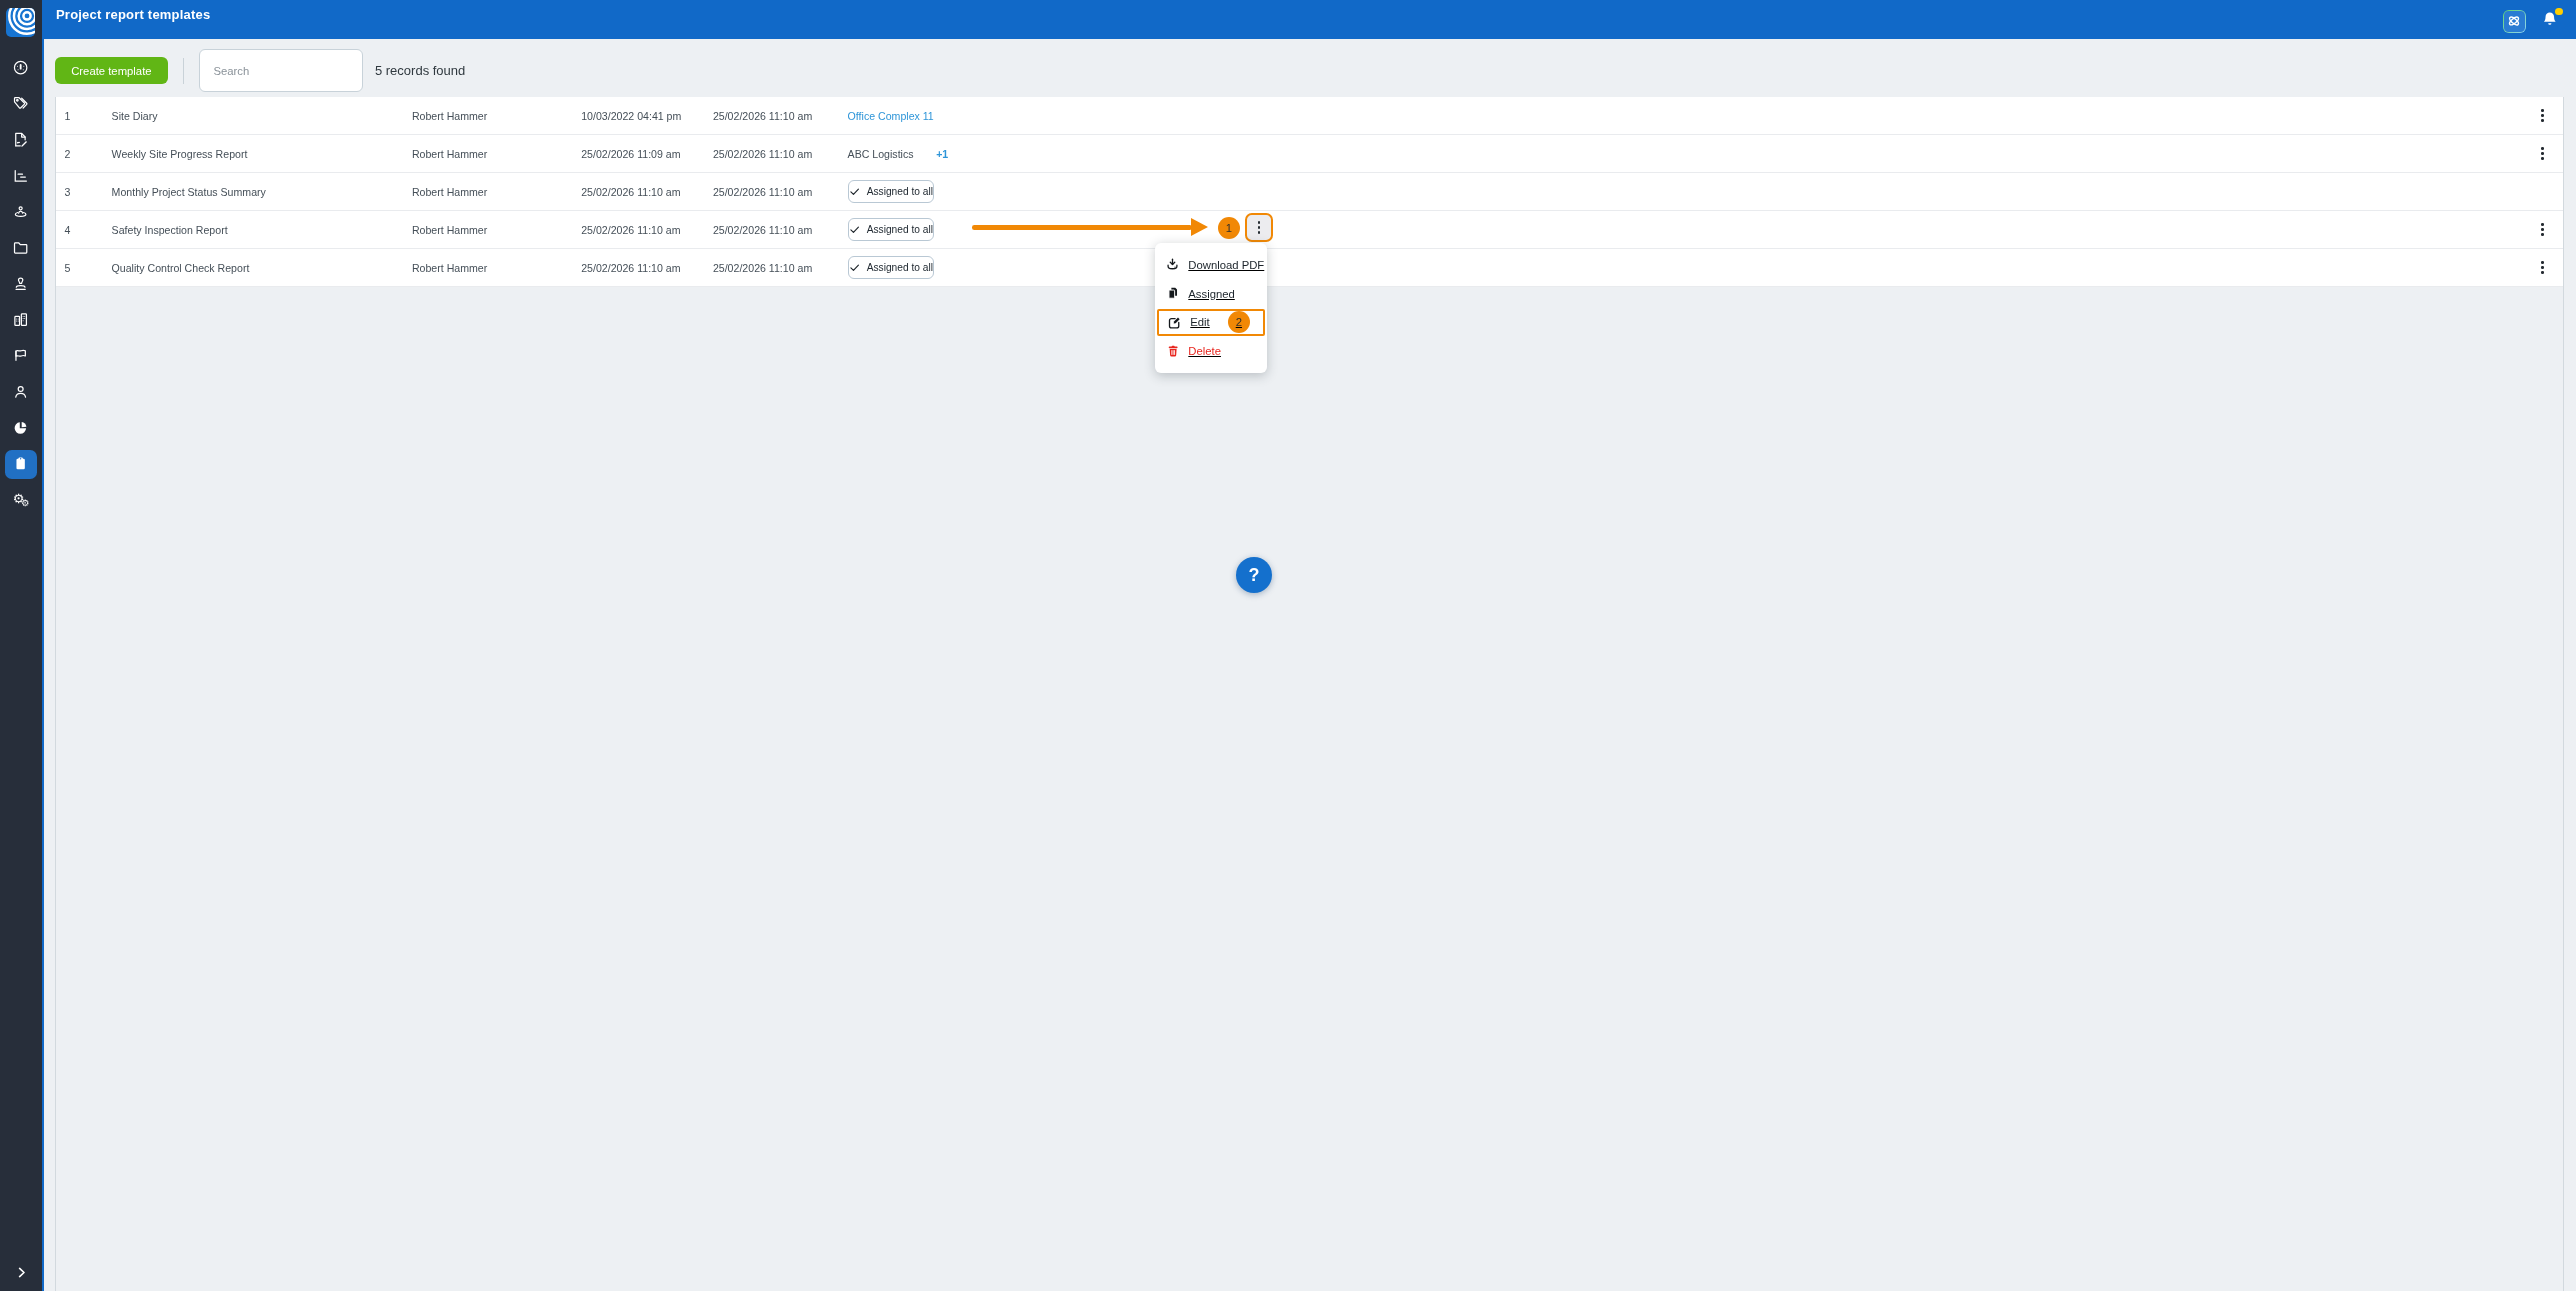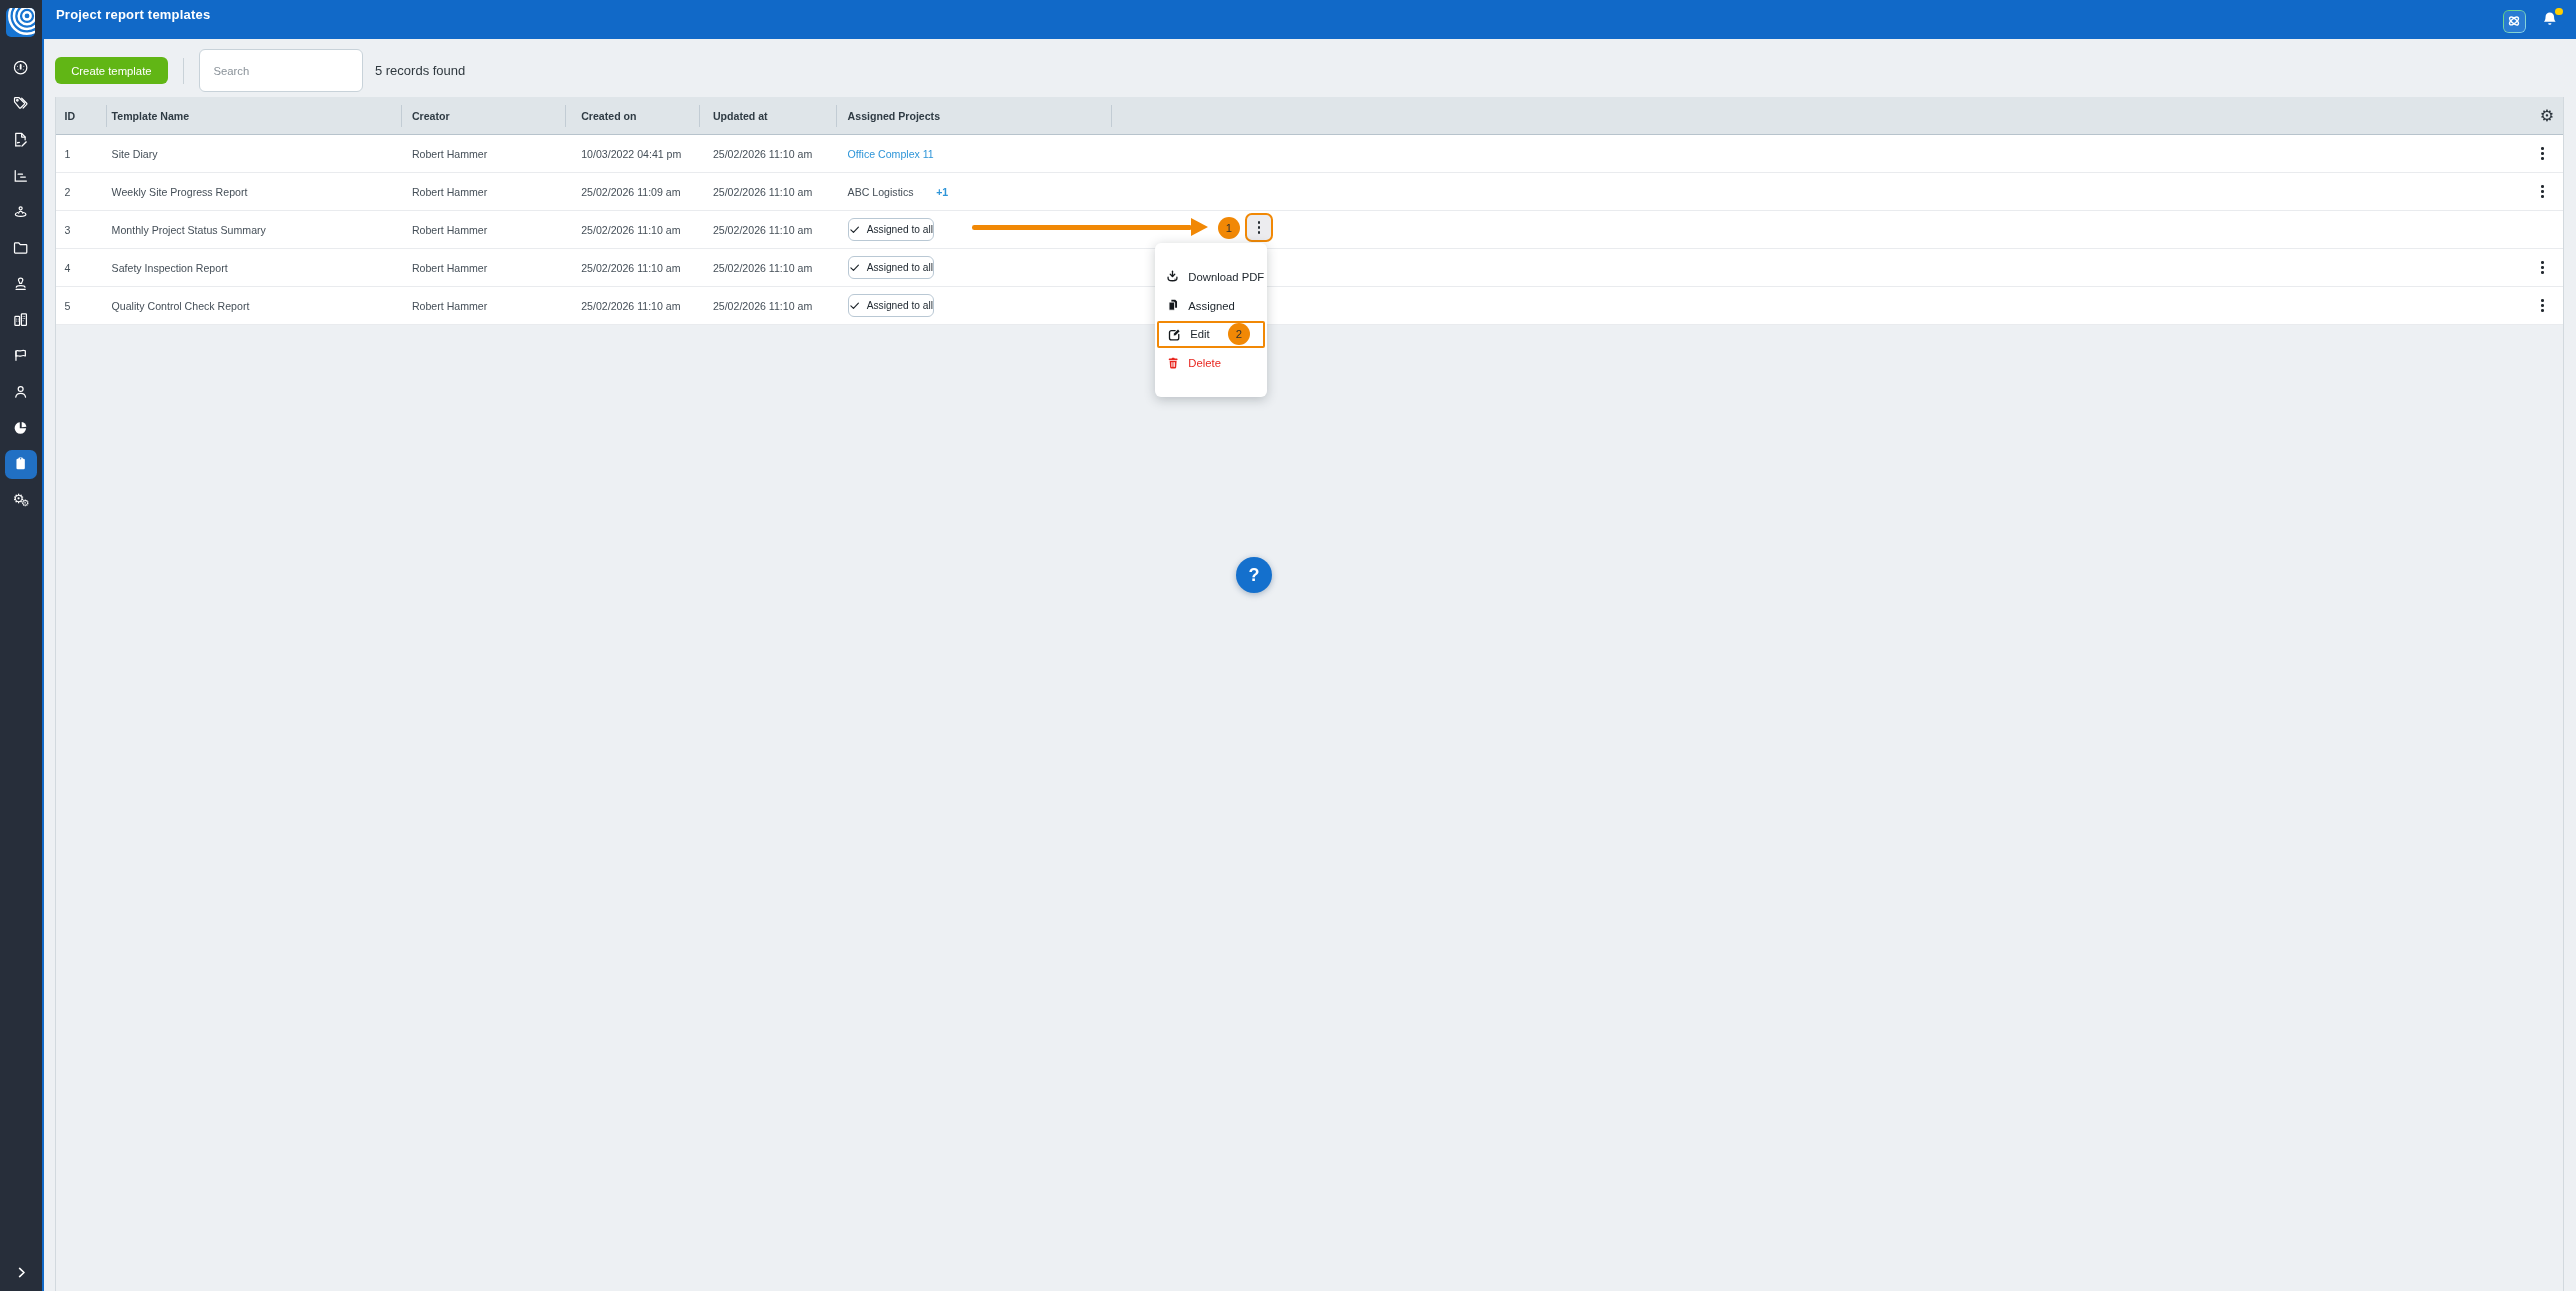--- a/index.html
+++ b/index.html
@@ -81,21 +81,21 @@
     border-top:9.8px solid transparent; border-bottom:9.8px solid transparent; border-left:17.3px solid #f18805; }
   .annot-badge { width:22px; height:22px; border-radius:50%; background:#f18805; color:#33302a;
     display:flex; align-items:center; justify-content:center; font-size:11.3px; z-index:45; }
   .badge-1 { position:absolute; left:1218px; top:217px; }
   .kebab-highlight { position:absolute; left:1245px; top:213px; width:28px; height:29px;
     border:2.3px solid #f18805; border-radius:6.8px; background:#ececef; z-index:41;
     display:flex; align-items:center; justify-content:center; }
 
   
   .ctx-menu { position:absolute; left:1155px; top:243px; width:112px; background:#fff;
-    border-radius:6px; box-shadow:0 2.3px 10.6px rgba(40,50,60,.25); z-index:50; padding:19px 0; }
+    border-radius:6px; box-shadow:0 2.3px 10.6px rgba(40,50,60,.25); z-index:50; padding:7px 0;text-decoration:underline; }
   .ctx-item { height:29px; display:flex; align-items:center; padding-left:9.8px; gap:7.5px;
     font-size:11.3px; color:#1c242b; cursor:pointer; }
   .ctx-item.highlight { border:2.3px solid #f18805; border-radius:2px; margin:0.8px 2.3px; height:27px; padding-left:7.5px; }
   .ctx-item.danger { color:#e8261f; }
   .ctx-icon { width:16px; height:16px; display:flex; align-items:center; justify-content:center; }
   .ctx-item .annot-badge { margin-left:10.6px; }
 
   
   .help-btn { position:absolute; left:1236px; top:557px; width:36px; height:36px; border-radius:50%;
     background:#1470cd; color:#fff; font-size:18px; font-weight:bold; display:flex; align-items:center;
@@ -259,31 +259,20 @@
         <circle cx="10.5" cy="10.5" r="6"></circle>
           <line x1="15.2" y1="15.2" x2="20" y2="20"></line>
       </svg>
       <input type="text" placeholder="Search" style="">
     </div>
     <div class="records-found">5 records found</div>
   </div>
 
   <div class="panel">
 
-    <div class="trow thead">
-      <div class="cell c1">ID</div>
-      <div class="cell c2">Template Name</div>
-      <div class="cell c3">Creator</div>
-      <div class="cell c4">Created on</div>
-      <div class="cell c5">Updated at</div>
-      <div class="cell c6">Assigned Projects</div>
-      <div class="cell c7">
-        <span class="gear-col">⚙</span>
-      </div>
-    </div>
 
     <div class="trow tbody-row">
       <div class="cell c1">1</div>
       <div class="cell c2">Site Diary</div>
       <div class="cell c3">Robert Hammer</div>
       <div class="cell c4">10/03/2022 04:41 pm</div>
       <div class="cell c5">25/02/2026 11:10 am</div>
       <div class="cell c6">
           <a class="link">Office Complex 11</a>
         </div>

